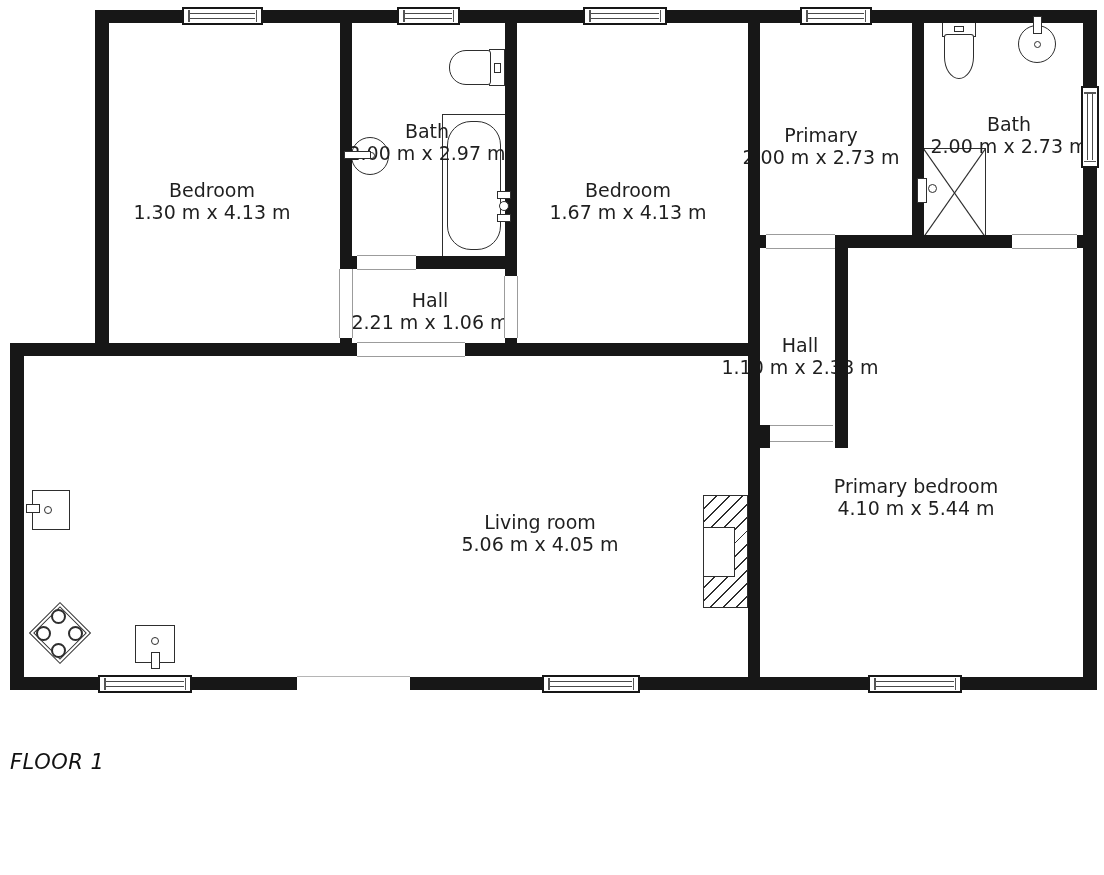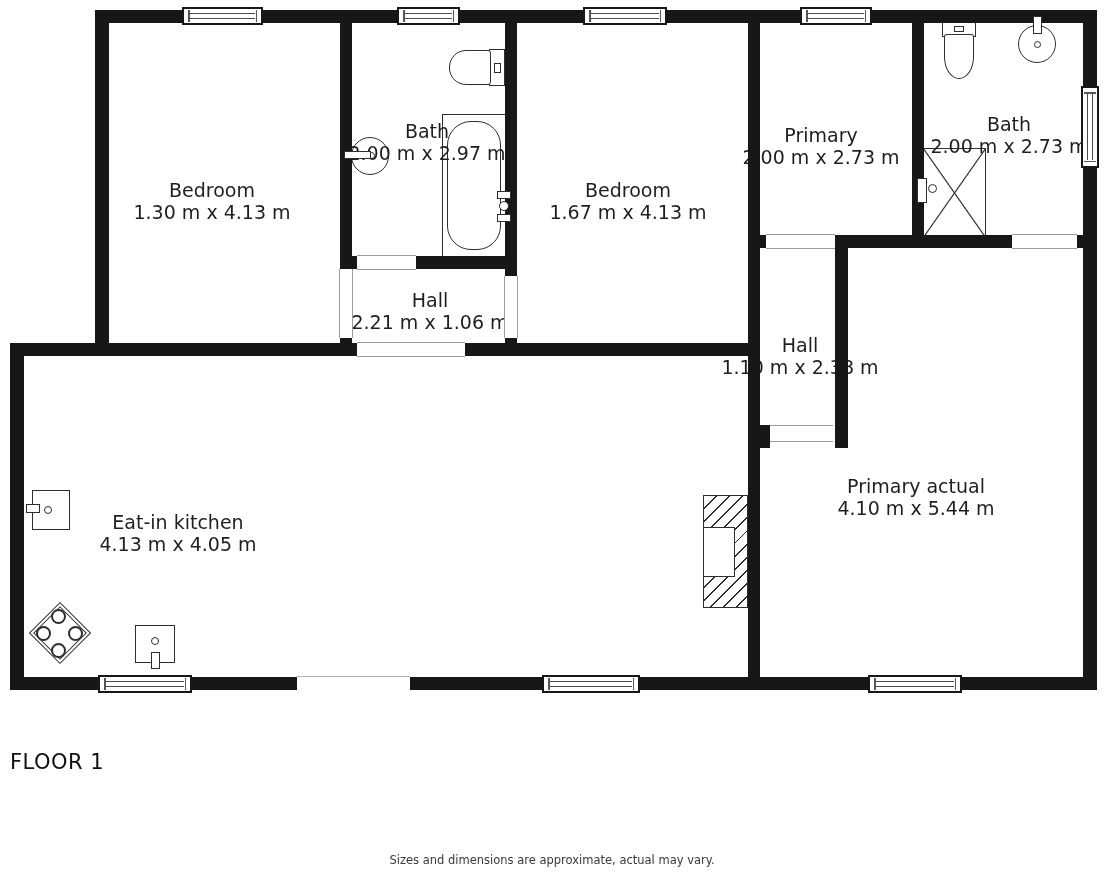--- a/index.html
+++ b/index.html
@@ -26,21 +26,21 @@
   .fireplace{position:absolute;z-index:2;box-sizing:border-box;border:1.2px solid #2e2e2e;
      background:repeating-linear-gradient(135deg,#fff 0 8px,#2e2e2e 8px 9.3px);}
   .firebox{position:absolute;background:#fff;border:1.2px solid #2e2e2e;box-sizing:border-box;}
   .stove{position:absolute;left:38px;top:611px;width:44px;height:44px;background:#fff;
      border:1.5px solid #2e2e2e;transform:rotate(45deg);box-sizing:border-box;z-index:2;}
   .stove .inner{position:absolute;left:2px;top:2px;right:2px;bottom:2px;border:1px solid #2e2e2e;}
   .burner{position:absolute;width:15px;height:15px;border:2.5px solid #2e2e2e;border-radius:50%;
      background:#fff;box-sizing:border-box;z-index:3;}
   .room-label{position:absolute;transform:translate(-50%,-50%);text-align:center;z-index:4;
      font-size:19px;line-height:22px;color:#1f1f1f;white-space:nowrap;}
-  .floor-title{position:absolute;left:10px;top:750px;font-size:21px;color:#111;letter-spacing:0.5px;z-index:9;}
+  .floor-title{position:absolute;left:10px;top:750px;font-size:21px;color:#111;letter-spacing:0.5px;z-index:9;font-style:italic;}
   .disclaimer{position:absolute;left:552px;top:853px;transform:translateX(-50%);
      font-size:11.5px;color:#3a3a3a;z-index:9;white-space:nowrap;}
 </style>
 </head>
 <body>
 
 <div class="plan">
 
   <div class="room-label" style="left:212px;top:201px">
     <div>Bedroom</div>
@@ -63,26 +63,26 @@
     <div>2.00 m x 2.73 m</div>
   </div>
   <div class="room-label" style="left:430px;top:311px">
     <div>Hall</div>
     <div>2.21 m x 1.06 m</div>
   </div>
   <div class="room-label" style="left:800px;top:356px">
     <div>Hall</div>
     <div>1.10 m x 2.38 m</div>
   </div>
-  <div class="room-label" style="left:178px;top:533px">
-    <div>Eat-in kitchen</div>
-    <div>4.13 m x 4.05 m</div>
+  <div class="room-label" style="left:540px;top:533px">
+    <div>Living room</div>
+    <div>5.06 m x 4.05 m</div>
   </div>
   <div class="room-label" style="left:916px;top:497px">
-    <div>Primary actual</div>
+    <div>Primary bedroom</div>
     <div>4.10 m x 5.44 m</div>
   </div>
 
   <div class="wall" style="left:95px;top:10px;width:1002px;height:13px"></div>
   <div class="wall" style="left:95px;top:10px;width:14px;height:346px"></div>
   <div class="wall" style="left:1083px;top:10px;width:14px;height:680px"></div>
   <div class="wall" style="left:10px;top:343px;width:14px;height:347px"></div>
   <div class="wall" style="left:10px;top:343px;width:99px;height:13px"></div>
 
   <div class="wall" style="left:10px;top:677px;width:88px;height:13px"></div>
@@ -195,15 +195,14 @@
   <div class="burner" style="left:51px;top:643px"></div>
   <div class="fixture" style="left:135px;top:625px;width:40px;height:38px"></div>
   <div class="fixture thin circle" style="left:151px;top:637px;width:8px;height:8px"></div>
   <div class="fixture thin" style="left:151px;top:652px;width:9px;height:17px"></div>
 
   <div class="fireplace" style="left:703px;top:495px;width:45px;height:113px">
     <div class="firebox" style="left:-1px;top:31px;width:32px;height:50px"></div>
   </div>
 
   <div class="floor-title">FLOOR 1</div>
-  <div class="disclaimer">Sizes and dimensions are approximate, actual may vary.</div>
 
 </div>
 
 </body></html>

